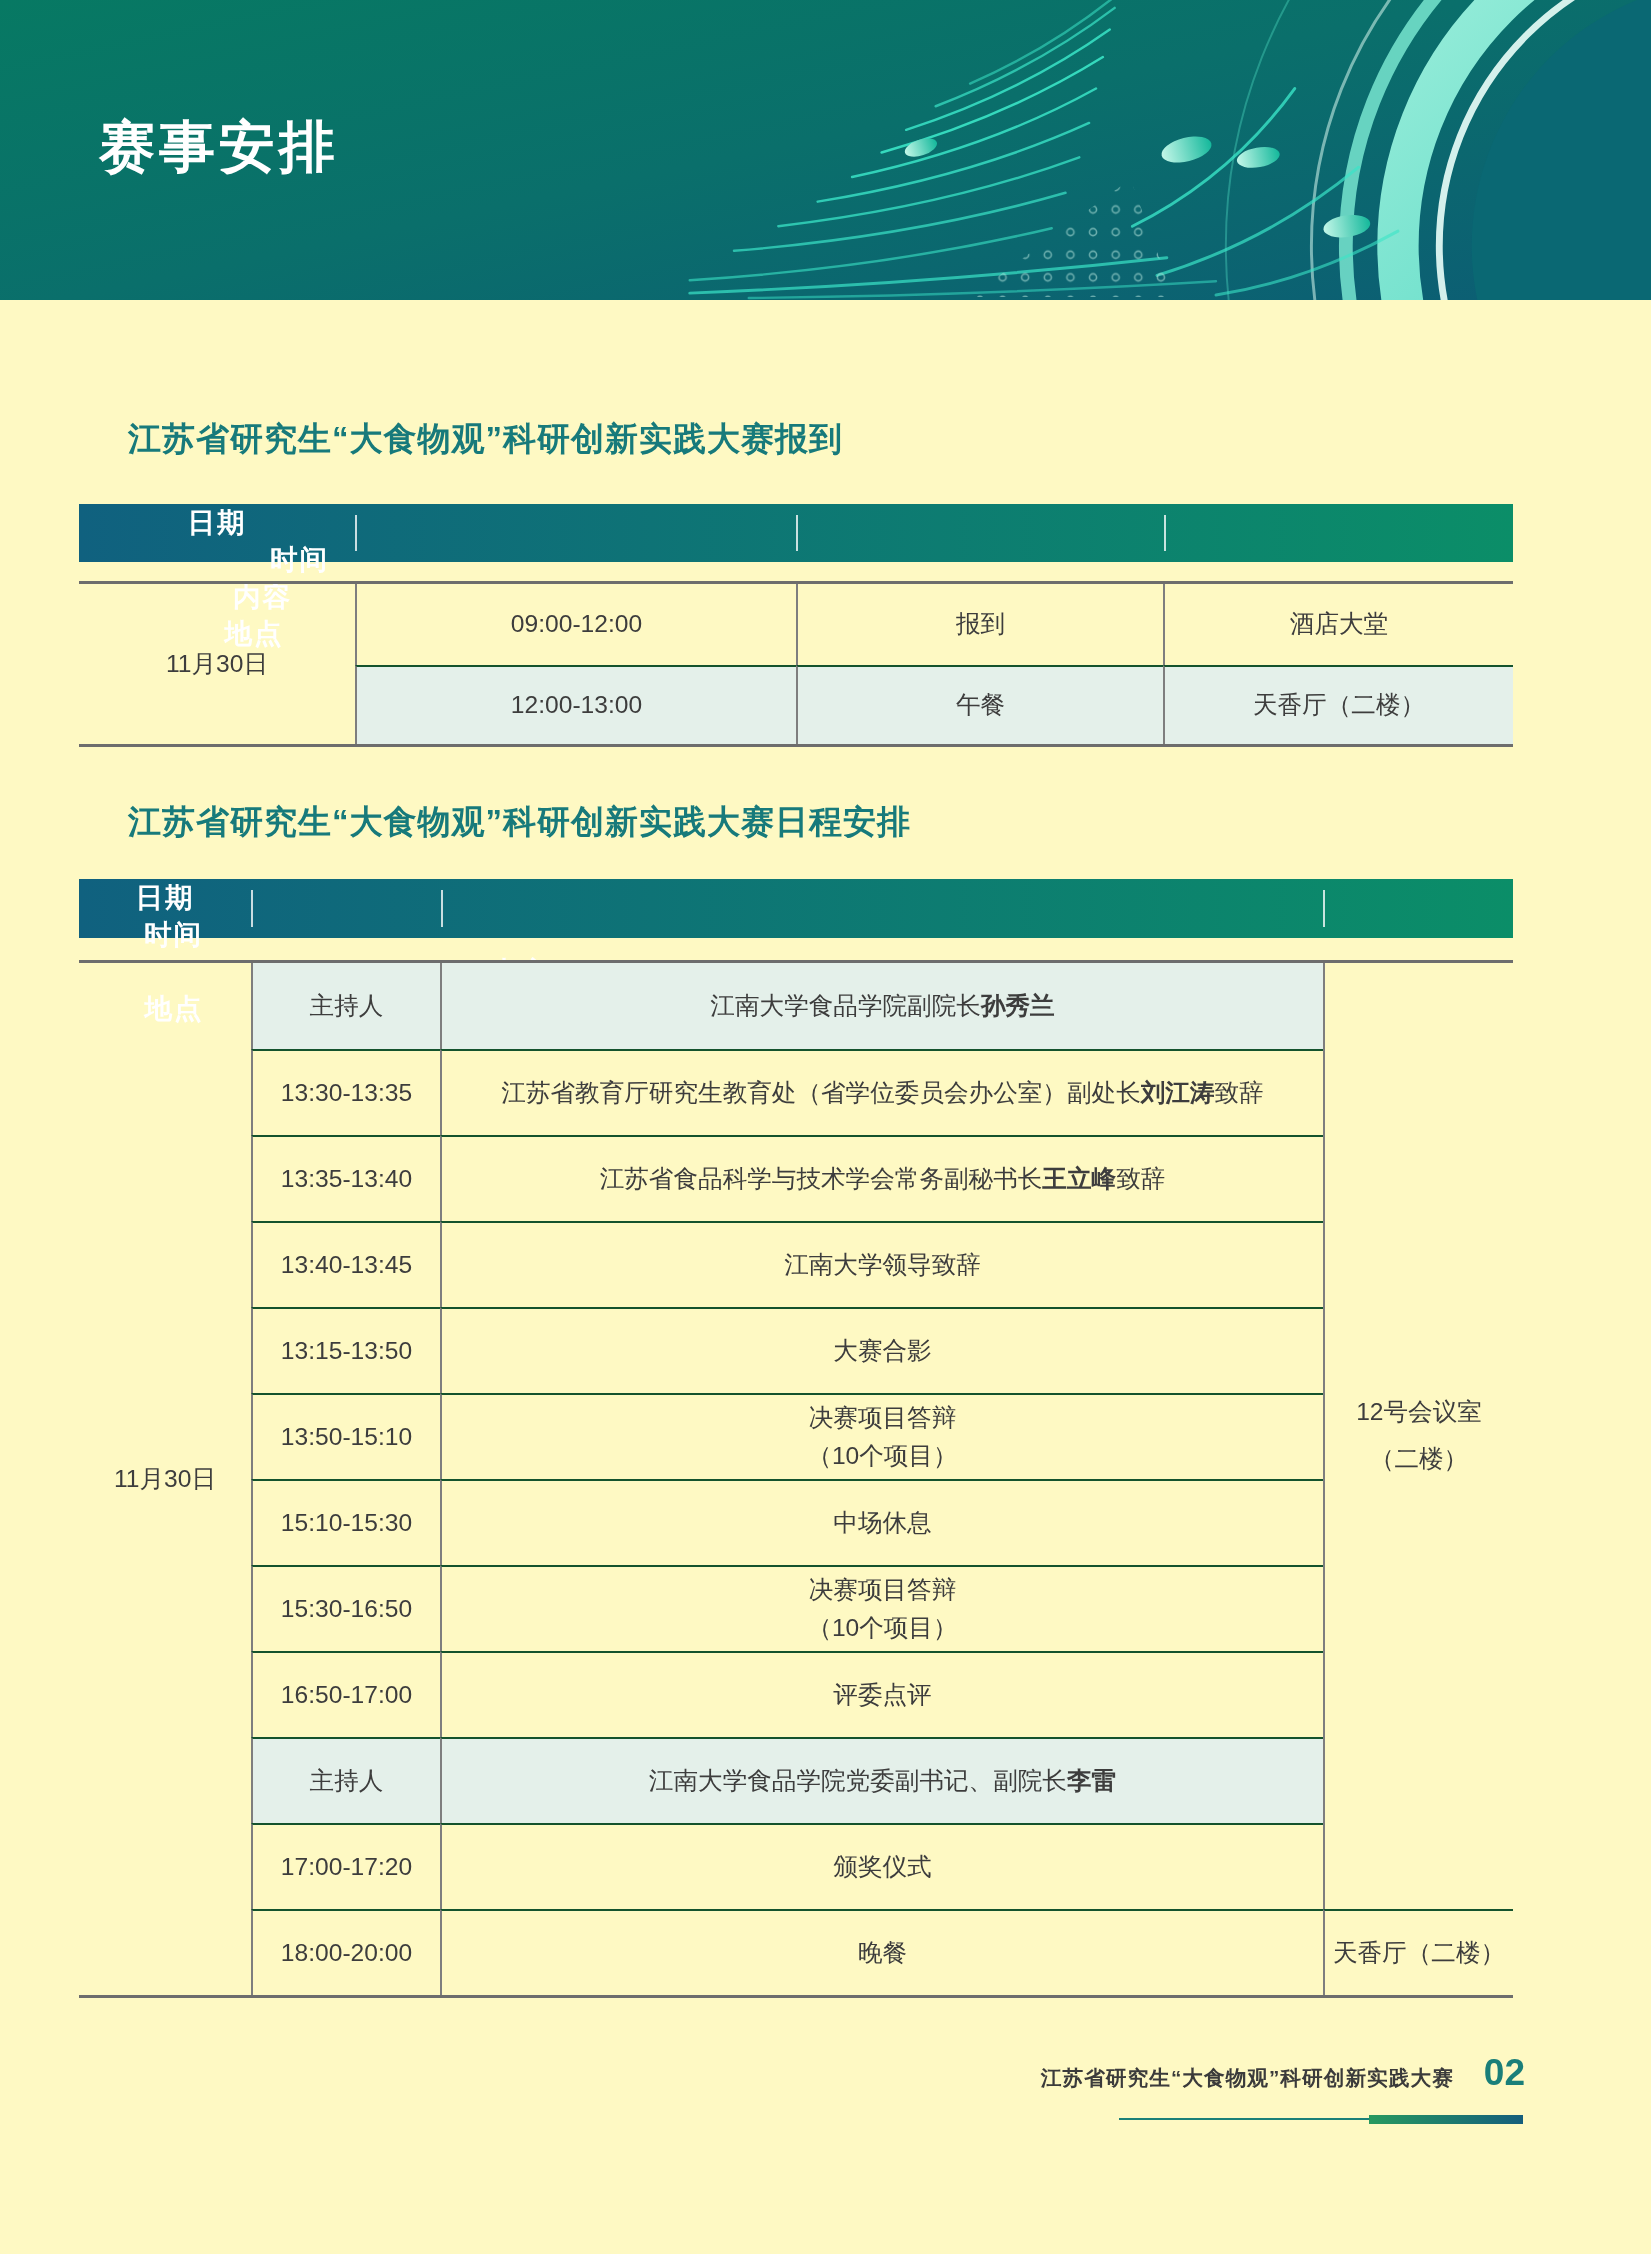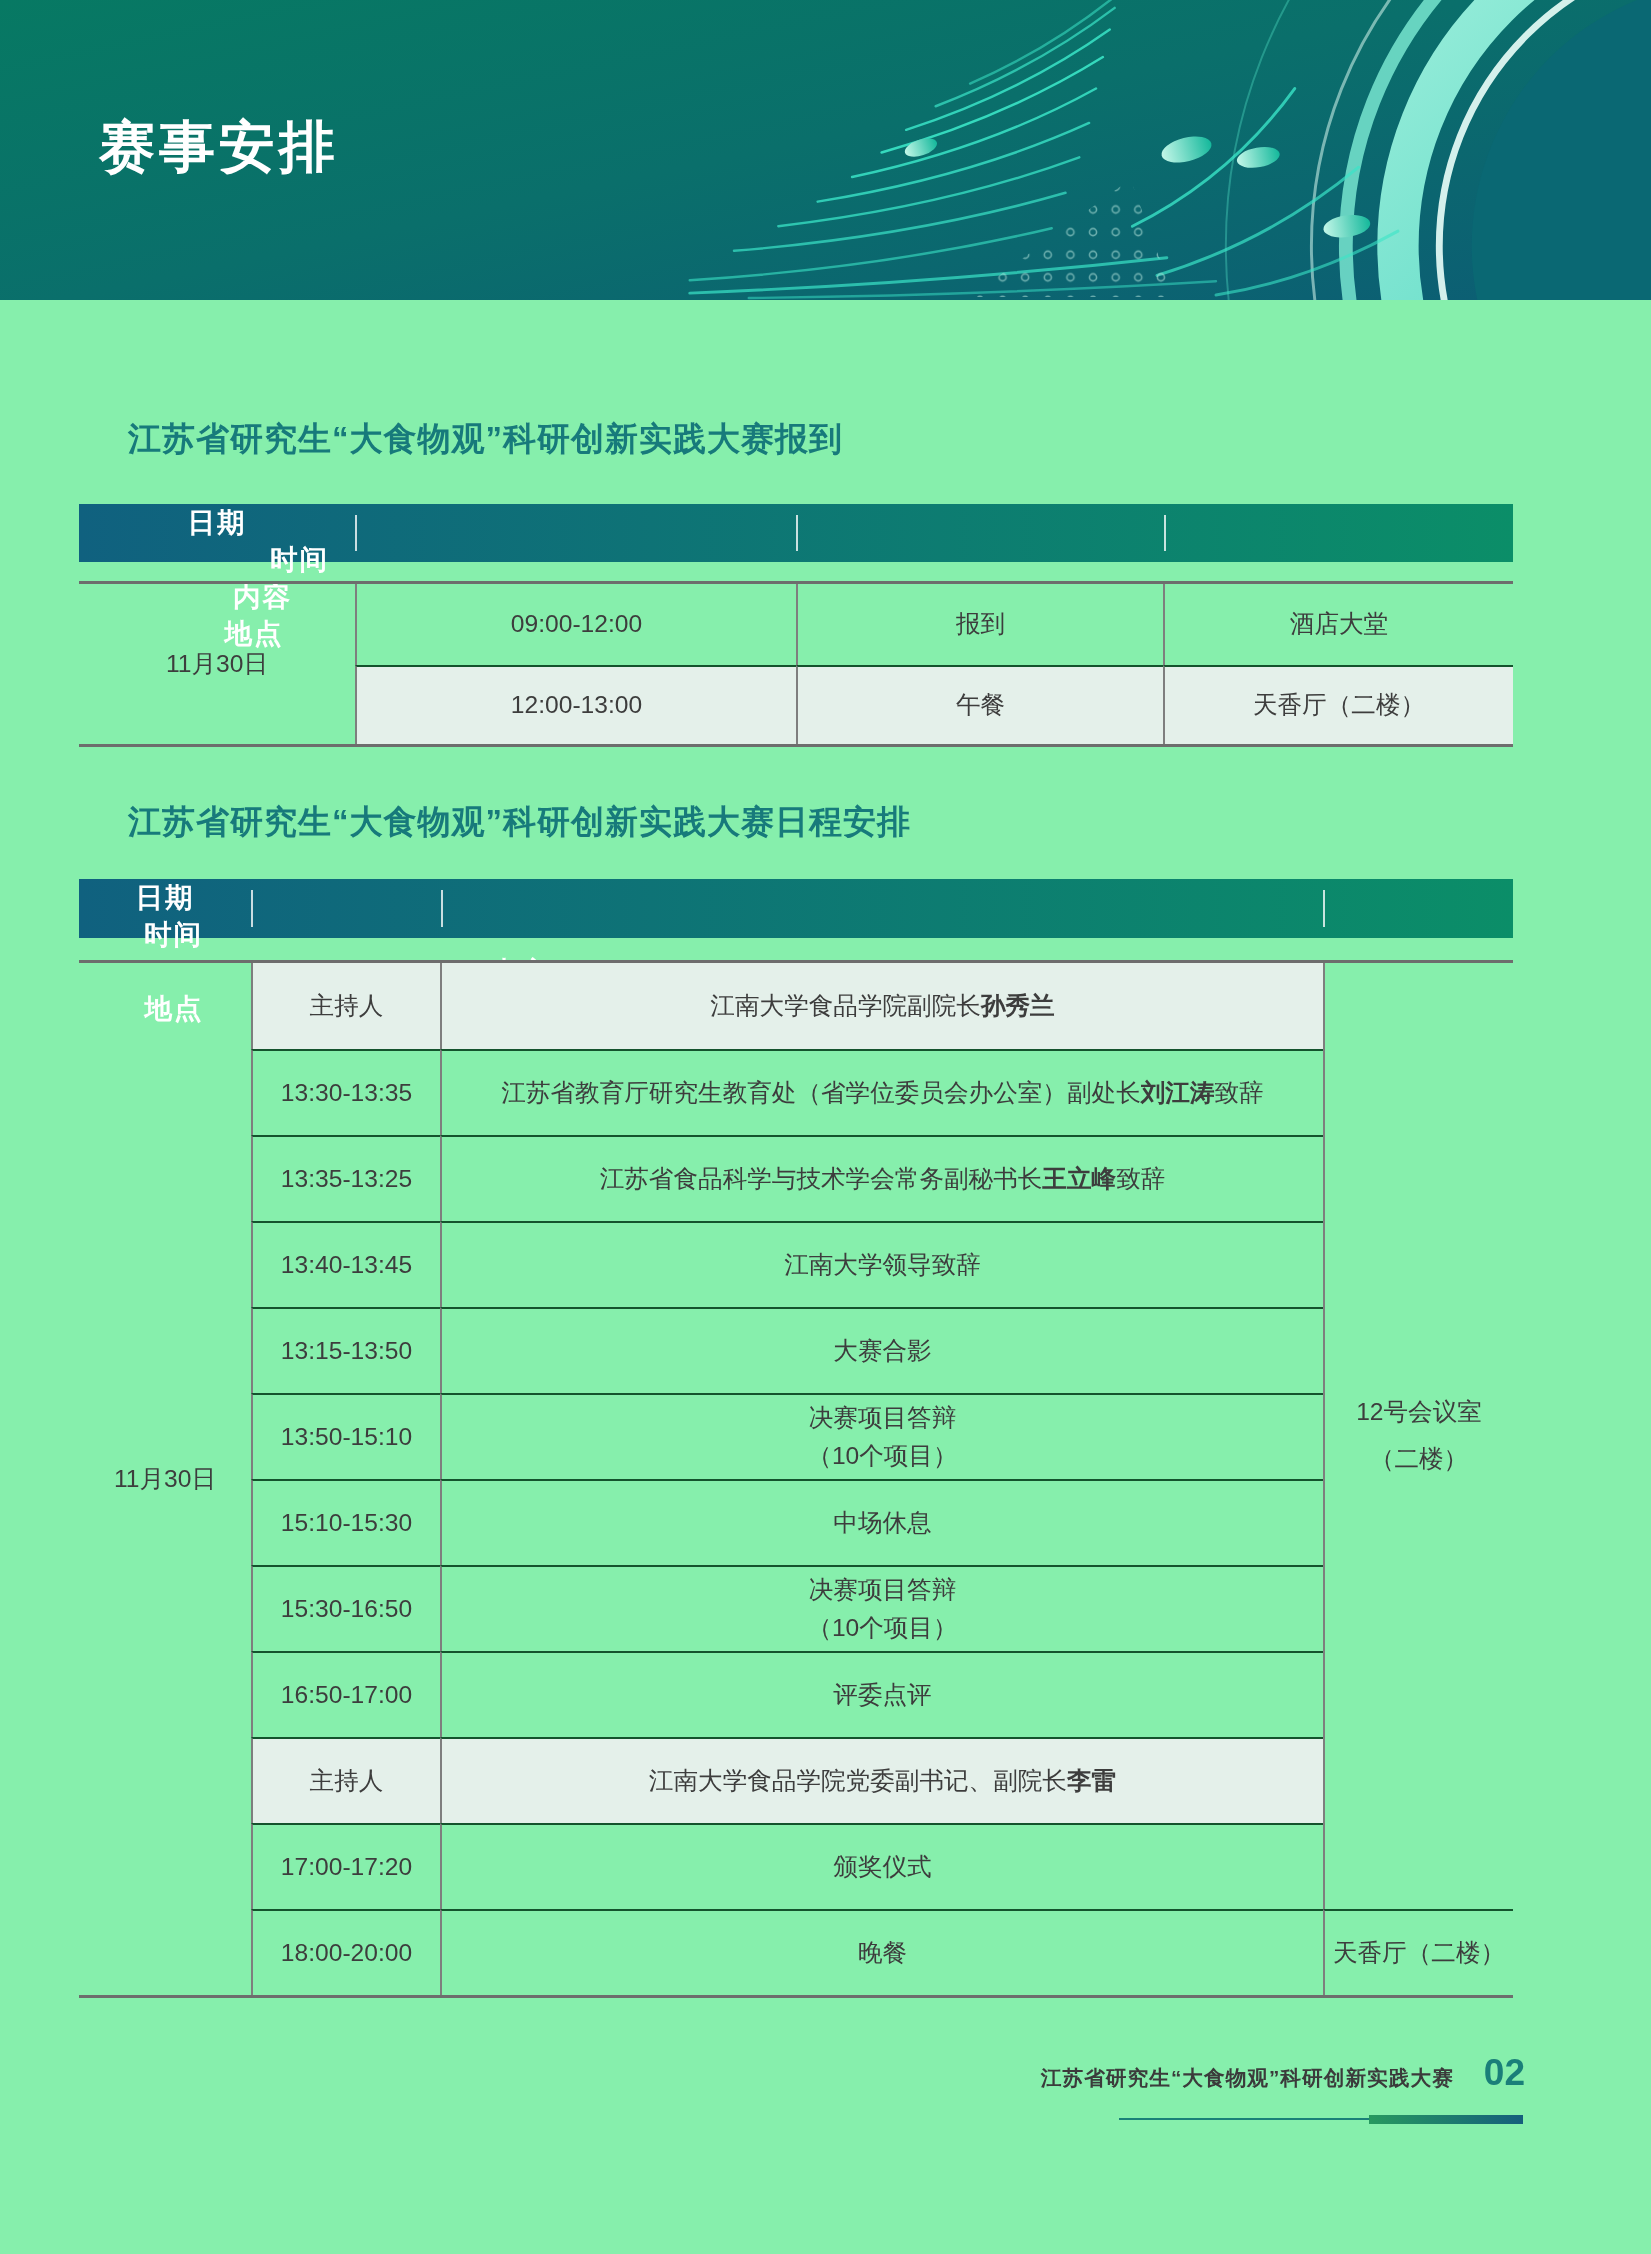--- a/index.html
+++ b/index.html
@@ -1,16 +1,16 @@
 <!DOCTYPE html>
 <html><head>
 <meta charset="utf-8">
 <style>
   html,body{margin:0;padding:0;background:#ffffff;}
-  .page{position:relative;width:1652px;height:2255px;background:#86efac;overflow:hidden;
+  .page{position:relative;width:1652px;height:2255px;background:#fef9c3;overflow:hidden;
         font-family:"Liberation Sans","DejaVu Sans",sans-serif;}
 
   
   .banner{position:absolute;left:0;top:0;width:1652px;height:300px;overflow:hidden;
           background:linear-gradient(168deg,#077963 0%,#0a6f6b 48%,#0c5d74 100%);}
   .banner-art{position:absolute;left:0;top:0;}
   .banner-title{position:absolute;left:99px;top:110px;margin:0;color:#ffffff;
           font-size:56px;font-weight:900;letter-spacing:3.9px;}
 
   
@@ -154,21 +154,21 @@
         <span></span>
     </div>
 
     <div class="cell bl bt" style="grid-area:2/2/3/3">13:30-13:35</div>
     <div class="cell bl bt" style="grid-area:2/3/3/4">
       <span>江苏省教育厅研究生教育处（省学位委员会办公室）副处长  </span>
         <span class="name">刘江涛</span>
         <span> 致辞</span>
     </div>
 
-    <div class="cell bl bt" style="grid-area:3/2/4/3">13:35-13:25</div>
+    <div class="cell bl bt" style="grid-area:3/2/4/3">13:35-13:40</div>
     <div class="cell bl bt" style="grid-area:3/3/4/4">
       <span>江苏省食品科学与技术学会常务副秘书长 </span>
         <span class="name">王立峰</span>
         <span> 致辞</span>
     </div>
 
     <div class="cell bl bt" style="grid-area:4/2/5/3">13:40-13:45</div>
     <div class="cell bl bt" style="grid-area:4/3/5/4">江南大学领导致辞</div>
 
     <div class="cell bl bt" style="grid-area:5/2/6/3">13:15-13:50</div>

